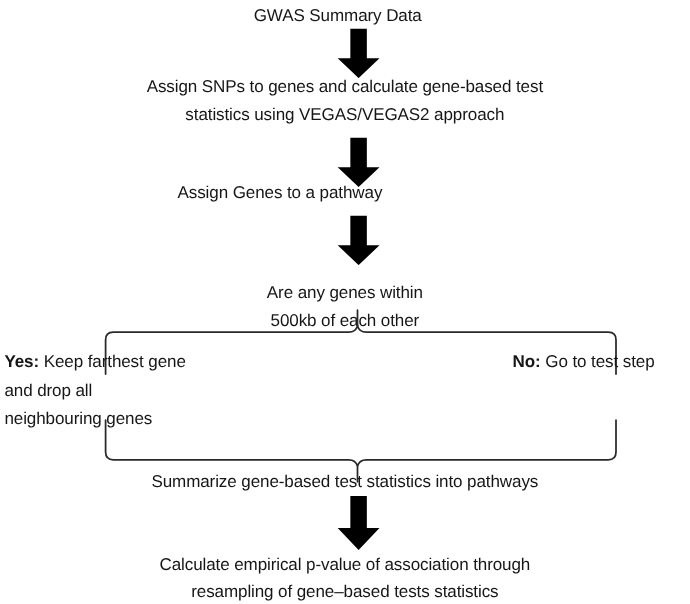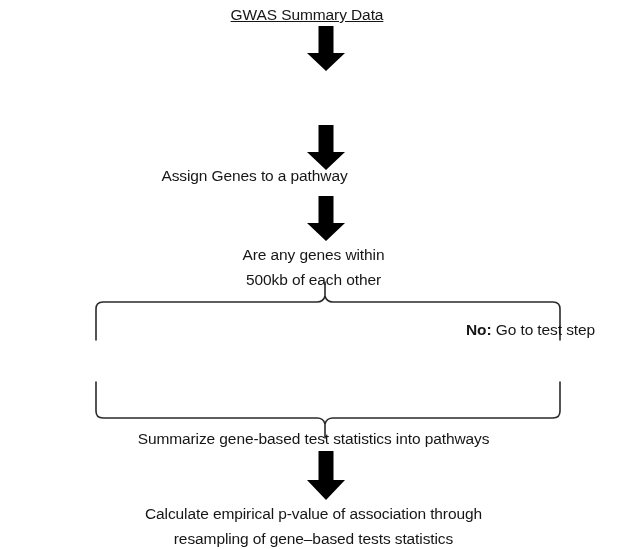--- a/index.html
+++ b/index.html
@@ -49,55 +49,62 @@
     left: 0;
     top: 0;
     overflow: visible;
   }
 </style>
 </head>
 <body>
 
 <div class="canvas">
 
-  <div class="node" style="left:0px; top:2px; width:614px;text-decoration:underline;">GWAS Summary Data</div>
+  <div class="node" style="left:0px; top:2px; width:614px;">GWAS Summary Data</div>
 
   <svg class="arrow" style="left:305px; top:26px;" width="42" height="45" viewBox="0 0 42 45">
     <polygon points="13.5,0 28.5,0 28.5,27 40,27 21,45 2,27 13.5,27" fill="#000000"></polygon>
   </svg>
 
+  <div class="node" style="left:0px; top:67px; width:627px;">Assign SNPs to genes and calculate gene-based test
+statistics using VEGAS/VEGAS2 approach</div>
 
   <svg class="arrow" style="left:305px; top:125px;" width="42" height="45" viewBox="0 0 42 45">
     <polygon points="13.5,0 28.5,0 28.5,27 40,27 21,45 2,27 13.5,27" fill="#000000"></polygon>
   </svg>
 
   <div class="node" style="left:0px; top:163px; width:509px;">Assign Genes to a pathway</div>
 
   <svg class="arrow" style="left:305px; top:196px;" width="42" height="45" viewBox="0 0 42 45">
     <polygon points="13.5,0 28.5,0 28.5,27 40,27 21,45 2,27 13.5,27" fill="#000000"></polygon>
   </svg>
 
-  <div class="node" style="left:0px; top:242px; width:627px;">Are any genes within
+  <div class="node" style="left:0px; top:254px; width:627px;">Are any genes within
 500kb of each other</div>
 
   <svg class="brace-svg" width="627" height="549" viewBox="0 0 627 549" style="pointer-events:none;">
     <path d="M 325,282
              L 325,296
              M 325,296
              C 324,300 322,302 317,302
              L 103,302
              C 98,302 96,304 96,309
              L 96,340
              M 325,296
              C 326,300 328,302 333,302
              L 553,302
              C 558,302 560,304 560,309
              L 560,340" fill="none" stroke="#2a2a2a" stroke-width="1.6" stroke-linecap="round" stroke-linejoin="round"></path>
   </svg>
 
+  <div class="branch-label" style="left:4px; top:317px; width:250px;">
+    <span class="kw">Yes:</span><span> Keep farthest gene</span><br>
+    <span>and drop all</span><br>
+    <span>neighbouring genes</span>
+  </div>
 
   <div class="branch-label" style="left:466px; top:317px; width:170px; white-space:nowrap;">
     <span class="kw">No:</span><span> Go to test step</span>
   </div>
 
   <svg class="brace-svg" width="627" height="549" viewBox="0 0 627 549" style="pointer-events:none;">
     <path d="M 96,382
              L 96,411
              C 96,416 98,418 103,418
              L 317,418

